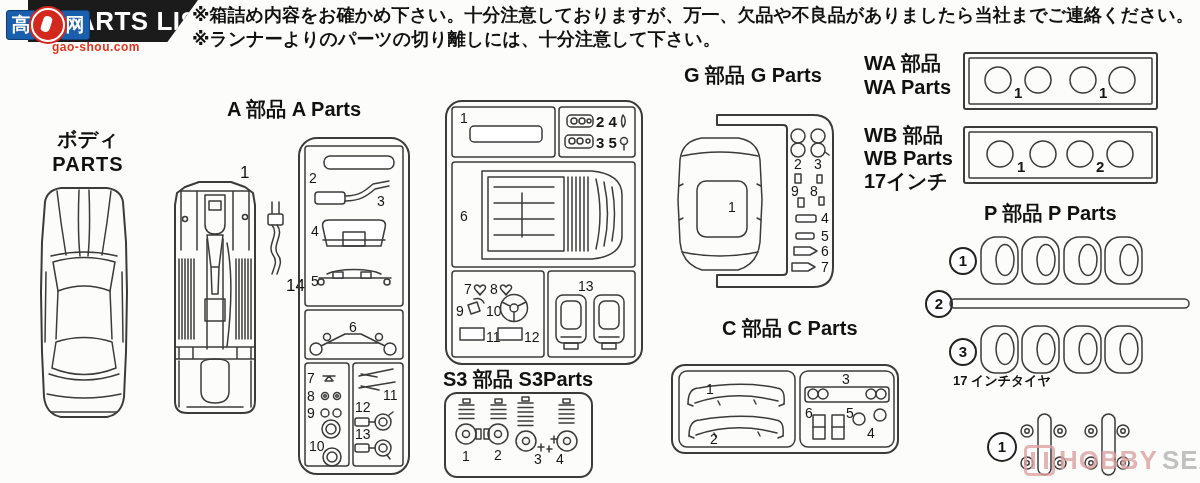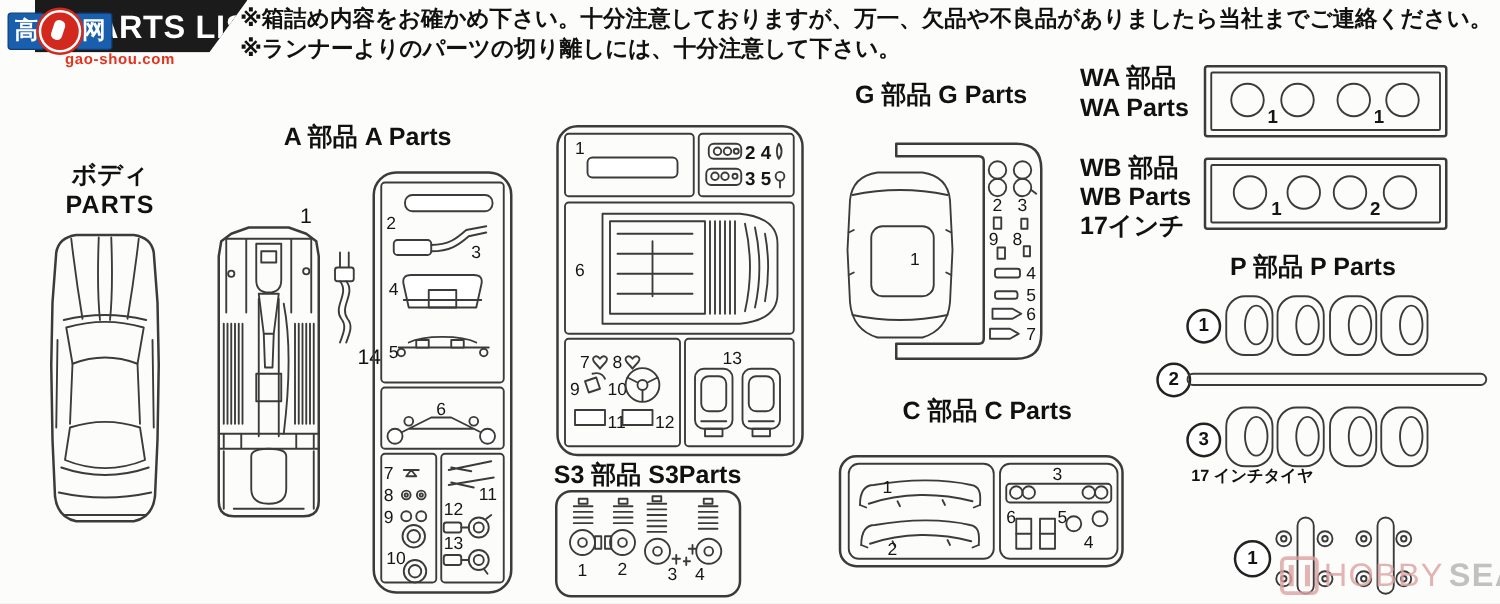--- a/index.html
+++ b/index.html
@@ -34,21 +34,21 @@
   .ln{fill:none;stroke:#3b3b3b;stroke-width:1.5;stroke-linecap:round;stroke-linejoin:round;}
   .ln2{fill:none;stroke:#3b3b3b;stroke-width:2;stroke-linejoin:round;}
   .fw{fill:#fff;stroke:#3b3b3b;stroke-width:1.5;stroke-linejoin:round;}
   .st{font-size:14px;fill:#161616;font-weight:500;}
   .stb{font-size:15px;fill:#161616;font-weight:600;}
   
   .hobby{left:1024px;top:445px;display:flex;align-items:center;gap:4px;opacity:.8;z-index:40;}
   .hobby-icon{width:25px;height:25px;border:3px solid #dfa3a3;border-radius:5px;position:relative;}
   .hobby-icon i{position:absolute;left:4px;top:4px;width:4px;height:17px;background:#dfa3a3;}
   .hobby-icon b{position:absolute;right:4px;top:4px;width:4px;height:17px;background:#dfa3a3;}
-  .hobby-w1{font-size:26px;font-weight:400;color:#dca2a2;letter-spacing:1px;}
+  .hobby-w1{font-size:26px;font-weight:700;color:#dca2a2;letter-spacing:1px;}
   .hobby-w2{font-size:26px;font-weight:800;color:#b3b3b3;letter-spacing:1px;}
 </style>
 </head>
 <body>
 
 <div class="stage">
 
   <div class="abs banner">
     <span class="banner-text">PARTS LIST</span>
   </div>

